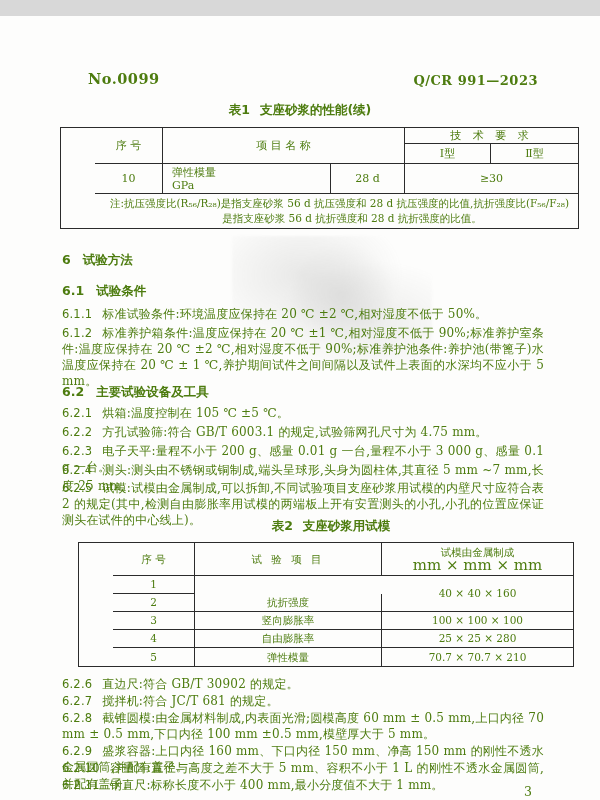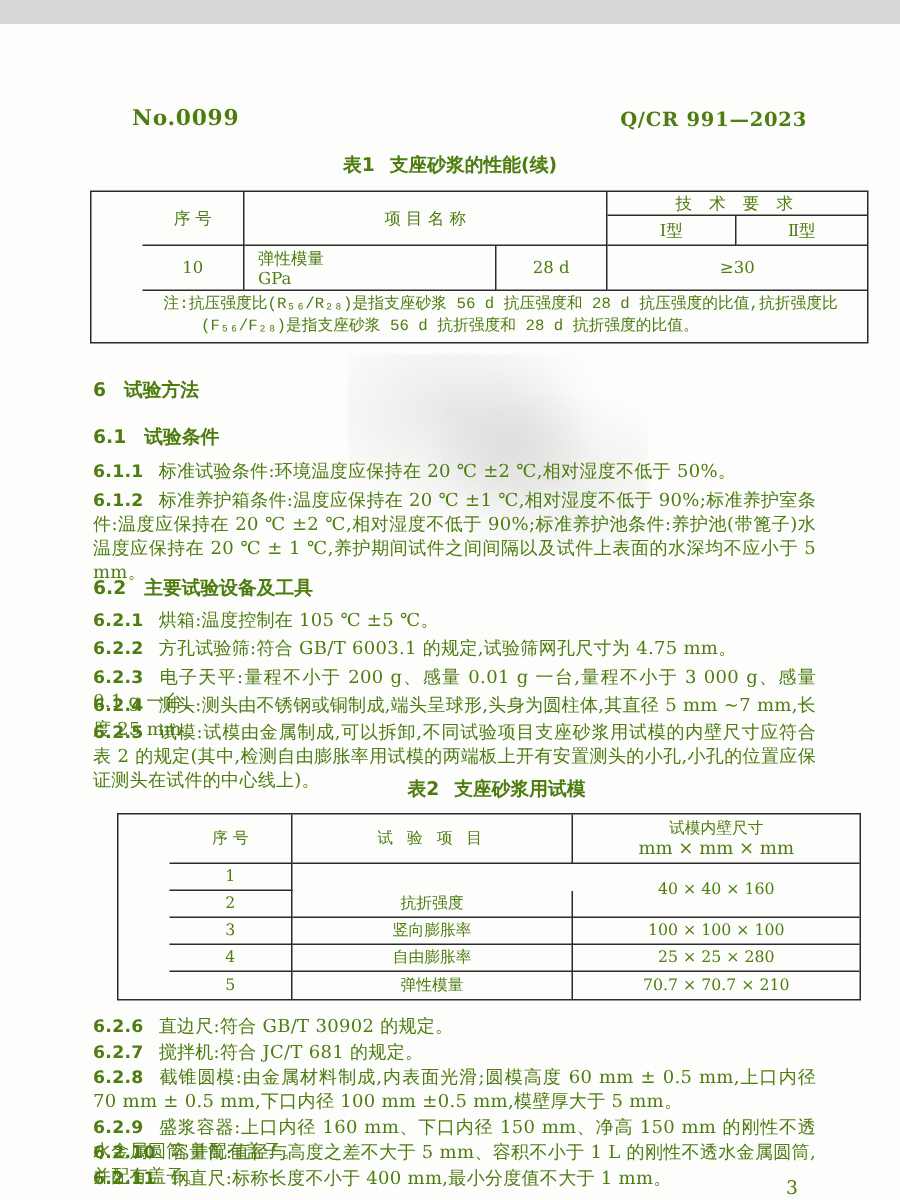--- a/index.html
+++ b/index.html
@@ -41,38 +41,38 @@
   .t1-item{grid-column:2/4;grid-row:1/3;}
   .t1-req{grid-column:4/6;grid-row:1;border-right:none;letter-spacing:4px;}
   .t1-I{grid-column:4;grid-row:2;}
   .t1-II{grid-column:5;grid-row:2;border-right:none;}
   .t1-r-seq{grid-column:1;grid-row:3;}
   .t1-r-item{grid-column:2;grid-row:3;flex-direction:column;align-items:flex-start;justify-content:center;padding-left:9px;}
   .t1-r-age{grid-column:3;grid-row:3;}
   .t1-r-val{grid-column:4/6;grid-row:3;border-right:none;}
   .t1-note{
     grid-column:1/6;grid-row:4;border-right:none;border-bottom:none;
-    font-size:10.5px;line-height:14.5px;text-align:left;display:block;
-    padding:2px 8px 2px 39px;text-indent:-25px;font-family:Liberation Mono, monospace;
+    font-size:10.5px;line-height:14.5px;text-align:center;display:block;
+    padding:2px 8px 2px 39px;text-indent:-25px;
   }
   .table2{left:78px;top:526px;width:460px;grid-template-columns:82px 187px 191px;grid-template-rows:33px 18px 18px 18px 18px 18px;}
   .t2-hseq{grid-column:1;grid-row:1;}
   .t2-hitem{grid-column:2;grid-row:1;letter-spacing:3px;}
   .t2-hsize{grid-column:3;grid-row:1;border-right:none;flex-direction:column;line-height:13px;}
-  .t2-hsize .sub{font-size:12px;}
+  .t2-hsize .sub{font-size:15px;}
   .t2 .cell{font-size:10.5px;}
   .sz12{grid-column:3;grid-row:2/4;border-right:none;}
   .sz4{grid-column:3;grid-row:4;border-right:none;}
   .sz5{grid-column:3;grid-row:5;border-right:none;}
   .sz6{grid-column:3;grid-row:6;border-right:none;border-bottom:none;}
   
   .sec{left:62px;width:481px;font-size:12.5px;}
   .sec .num{margin-right:12px;}
   .clause{left:62px;width:482px;font-size:12px;line-height:16px;text-align:justify;letter-spacing:.2px;}
-  .clause .cnum{font-family:"DejaVu Sans","Liberation Sans",sans-serif;font-weight:bold;font-size:11.5px;margin-right:10px;}
+  .clause .cnum{font-family:"DejaVu Sans","Liberation Sans",sans-serif;font-weight:normal;font-size:11.5px;margin-right:10px;}
   .pageno{right:68px;top:768px;font-size:12.5px;}
 </style>
 </head>
 <body>
 
 <div class="page">
 
   <div class="abs hdr-left">No.0099</div>
   <div class="abs hdr-right">Q/CR 991—2023</div>
 
@@ -133,21 +133,21 @@
   </div>
 
   <div class="abs tbl-title t2-title bold-sans">
     <span class="lbl">表2</span><span>支座砂浆用试模</span>
   </div>
 
   <div class="abs grid table2 t2">
     <div class="cell t2-hseq">序  号</div>
     <div class="cell t2-hitem">试 验 项 目</div>
     <div class="cell t2-hsize">
-      <span>试模内壁尺寸</span>
+      <span>试模由金属制成</span>
       <span class="sub">mm × mm × mm</span>
     </div>
 
     <div class="cell" style="grid-column:1;grid-row:2">1</div>
     <div class="cell sz12">40 × 40 × 160</div>
 
     <div class="cell" style="grid-column:1;grid-row:3">2</div>
     <div class="cell" style="grid-column:2;grid-row:3">抗折强度</div>
 
     <div class="cell" style="grid-column:1;grid-row:4">3</div>

